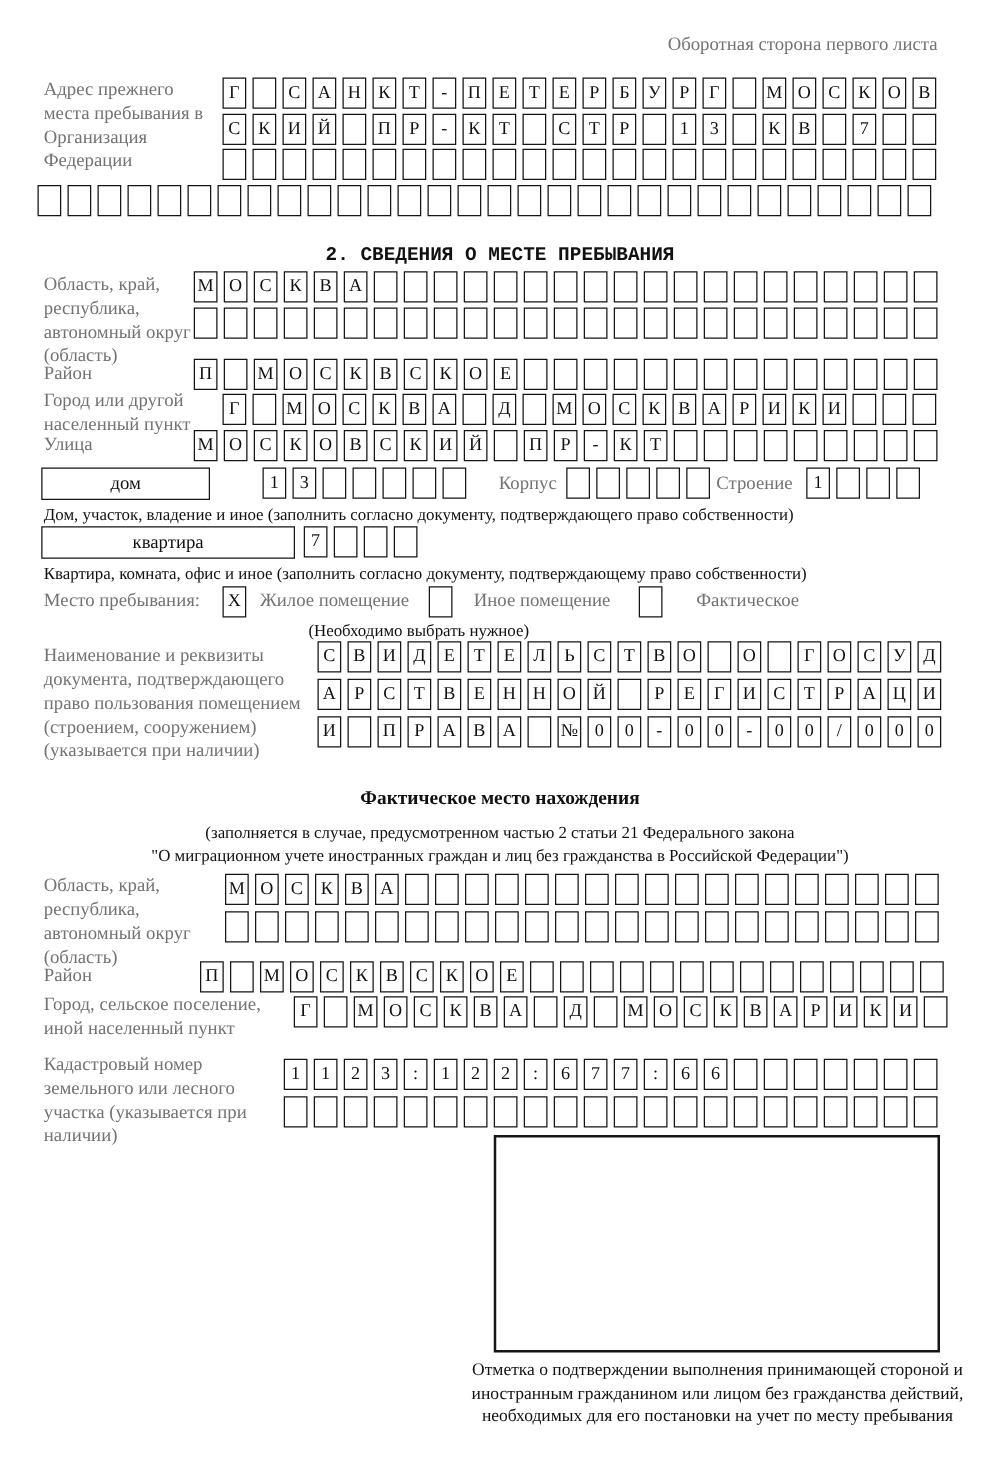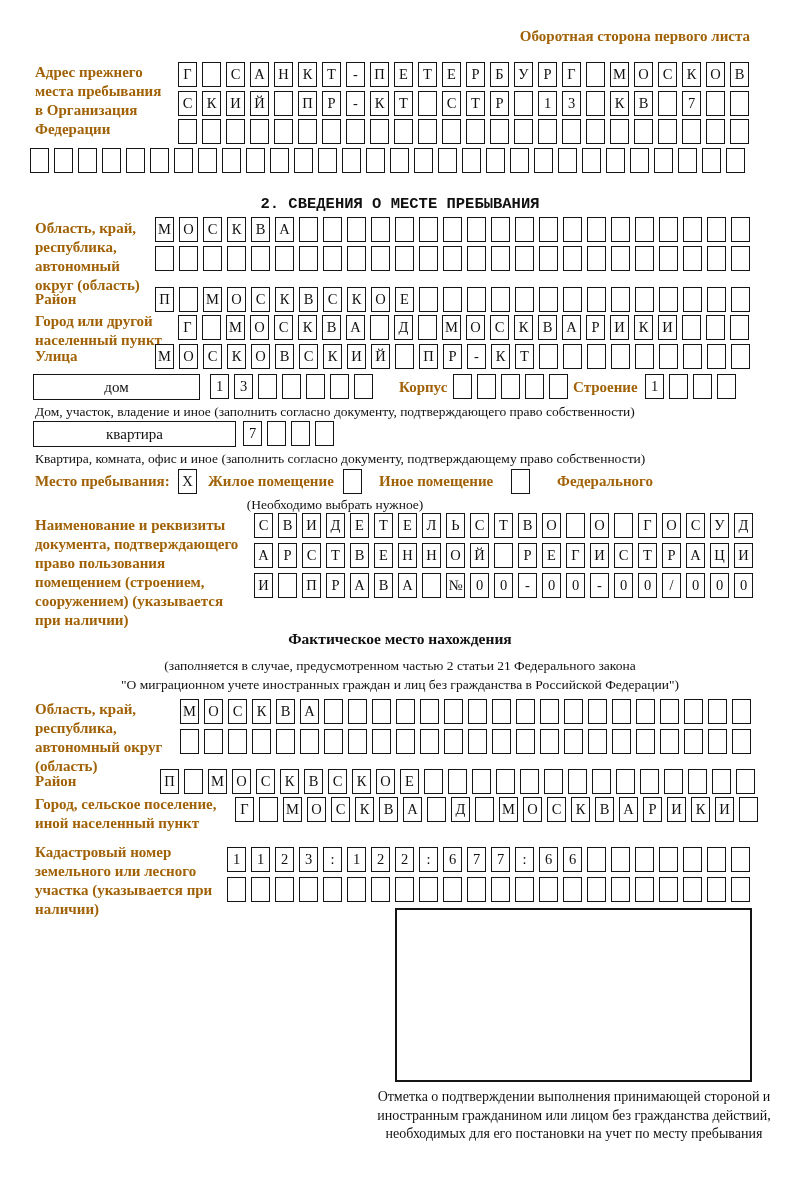--- a/index.html
+++ b/index.html
@@ -4,21 +4,21 @@
 <style>
   html,body{margin:0;padding:0;background:#fff;}
   .page{
     position:relative;
     width:800px;height:1180px;
     background:#fff;color:#111;
     font-family:"Liberation Serif","DejaVu Serif",serif;
     overflow:hidden;
   }
   .abs{position:absolute;}
-  .lbl{font-size:15px;line-height:19px;color:#a16207;font-weight:bold;}
+  .lbl{font-size:15px;line-height:19px;color:#737373;}
   .note{font-size:13.5px;line-height:17px;color:#111;}
   .center{text-align:center;}
   .hdr2{font-size:15.5px;font-weight:bold;}
   .boxrow{position:absolute;display:flex;gap:5px;}
   .cell{
     box-sizing:border-box;
     width:19px;height:25px;
     border:1.6px solid #151515;
     display:inline-flex;align-items:center;justify-content:center;
     font-size:14.5px;line-height:25px;
@@ -291,21 +291,21 @@
       <span class="cell"></span>
       <span class="cell"></span>
       <span class="cell"></span>
       <span class="cell"></span>
       <span class="cell"></span>
       <span class="cell"></span>
       <span class="cell"></span>
       <span class="cell"></span>
     </div>
 
-  <div class="widebox" style="top:374px;left:33px;width:167px;">дом</div>
+  <div class="widebox" style="top:374px;left:33px;width:135px;">дом</div>
   <div class="boxrow" style="top:374px;left:210px;">
       <span class="cell">1</span>
       <span class="cell">3</span>
       <span class="cell"></span>
       <span class="cell"></span>
       <span class="cell"></span>
       <span class="cell"></span>
       <span class="cell"></span>
     </div>
   <div class="abs lbl" style="top:378px;left:399px;">Корпус</div>
@@ -339,21 +339,21 @@
       <span class="cell">X</span>
     </div>
   <div class="abs lbl" style="top:472px;left:208px;">Жилое помещение</div>
   <div class="boxrow" style="top:469px;left:343px;">
       <span class="cell"></span>
     </div>
   <div class="abs lbl" style="top:472px;left:379px;">Иное помещение</div>
   <div class="boxrow" style="top:469px;left:511px;">
       <span class="cell"></span>
     </div>
-  <div class="abs lbl" style="top:472px;left:557px;">Федерального</div>
+  <div class="abs lbl" style="top:472px;left:557px;">Фактическое</div>
   <div class="abs note" style="top:496px;left:140px;width:390px;text-align:center;">(Необходимо выбрать нужное)</div>
 
   <div class="abs lbl" style="top:516px;left:35px;width:216px;">Наименование и реквизиты документа, подтверждающего право пользования помещением (строением, сооружением) (указывается при наличии)</div>
   <div class="boxrow" style="top:513px;left:254px;">
       <span class="cell">С</span>
       <span class="cell">В</span>
       <span class="cell">И</span>
       <span class="cell">Д</span>
       <span class="cell">Е</span>
       <span class="cell">Т</span>

